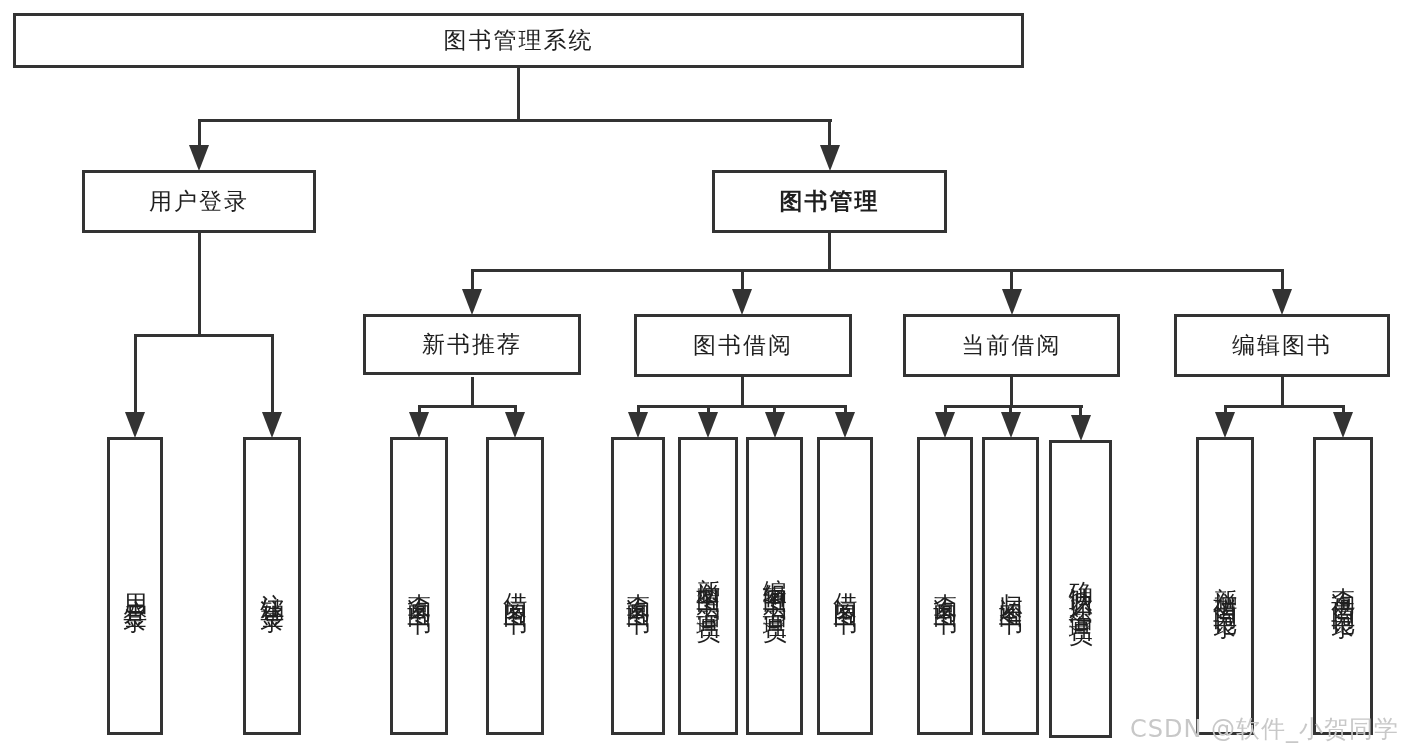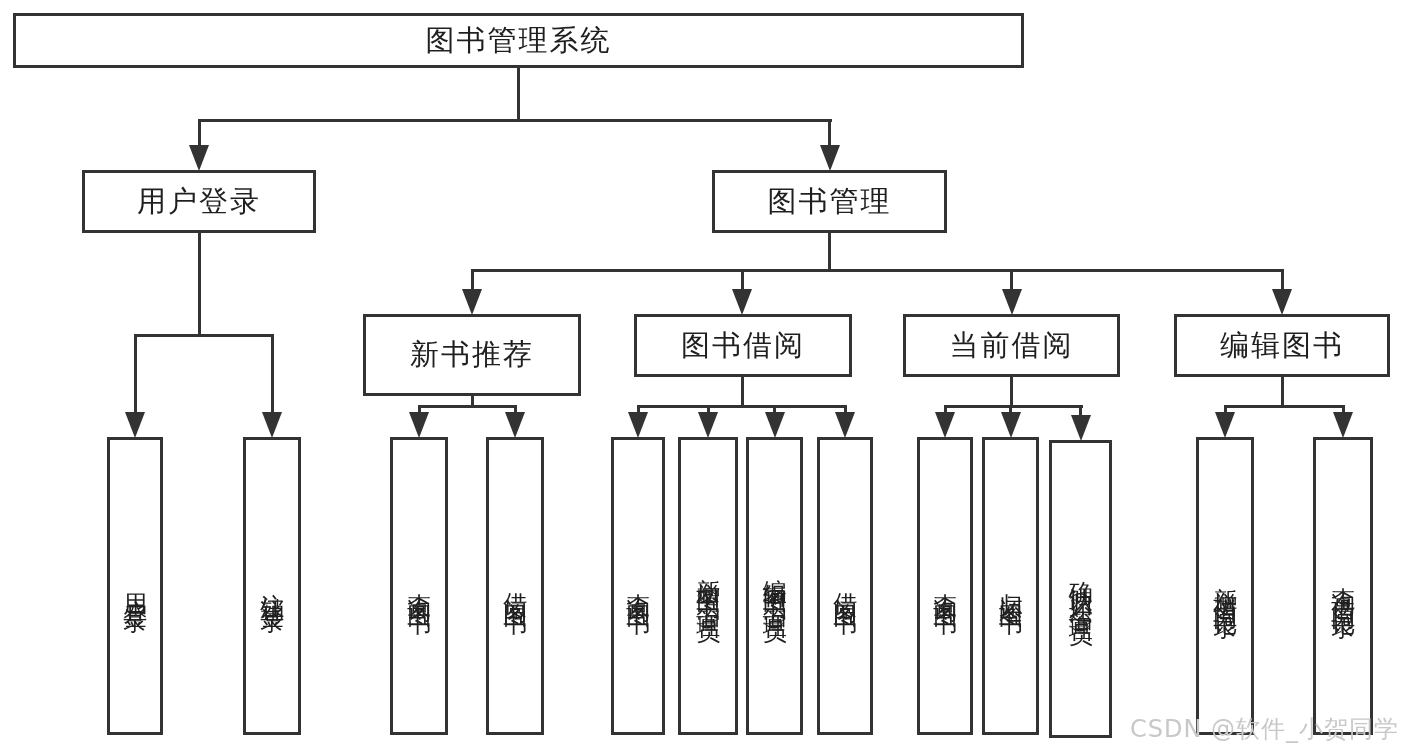--- a/index.html
+++ b/index.html
@@ -13,21 +13,21 @@
   .node {
     position:absolute;
     box-sizing:border-box;
     background:var(--fill,#ffffff);
     border:3px solid var(--border,#333333);
     display:flex; align-items:center; justify-content:center;
     color:var(--text,#1f1f1f);
     z-index:1;
   }
   .node.h .lbl {
-    font-size:29px;
+    font-size:23px;
     letter-spacing:2px;
     white-space:nowrap;
   }
   .node.v .lbl {
     writing-mode:vertical-rl;
     font-size:24px;
     letter-spacing:6px;
     line-height:1.1;
   }
   #wires { position:absolute; left:0; top:0; width:100%; height:100%; z-index:0; }
@@ -106,24 +106,24 @@
       <div class="line" style="left: 1342px; top: 406px; width: 3px; height: 13px;"></div>
       <div class="arrow" style="left: 1333px; top: 412px;"></div>
     </div>
 
   <div class="node h" style="left: 13px; top: 13px; width: 1011px; height: 55px;">
     <span class="lbl">图书管理系统</span>
   </div>
   <div class="node h" style="left: 82px; top: 170px; width: 234px; height: 63px;">
     <span class="lbl">用户登录</span>
   </div>
-  <div class="node h" style="left: 712px; top: 170px; width: 235px; height: 63px;">
+  <div class="node h" style="left: 712px; top: 170px; width: 235px; height: 63px; font-weight: bold;">
     <span class="lbl">图书管理</span>
   </div>
-  <div class="node h" style="left: 363px; top: 314px; width: 218px; height: 82px;">
+  <div class="node h" style="left: 363px; top: 314px; width: 218px; height: 61px;">
     <span class="lbl">新书推荐</span>
   </div>
   <div class="node h" style="left: 634px; top: 314px; width: 218px; height: 63px;">
     <span class="lbl">图书借阅</span>
   </div>
   <div class="node h" style="left: 903px; top: 314px; width: 217px; height: 63px;">
     <span class="lbl">当前借阅</span>
   </div>
   <div class="node h" style="left: 1174px; top: 314px; width: 216px; height: 63px;">
     <span class="lbl">编辑图书</span>

